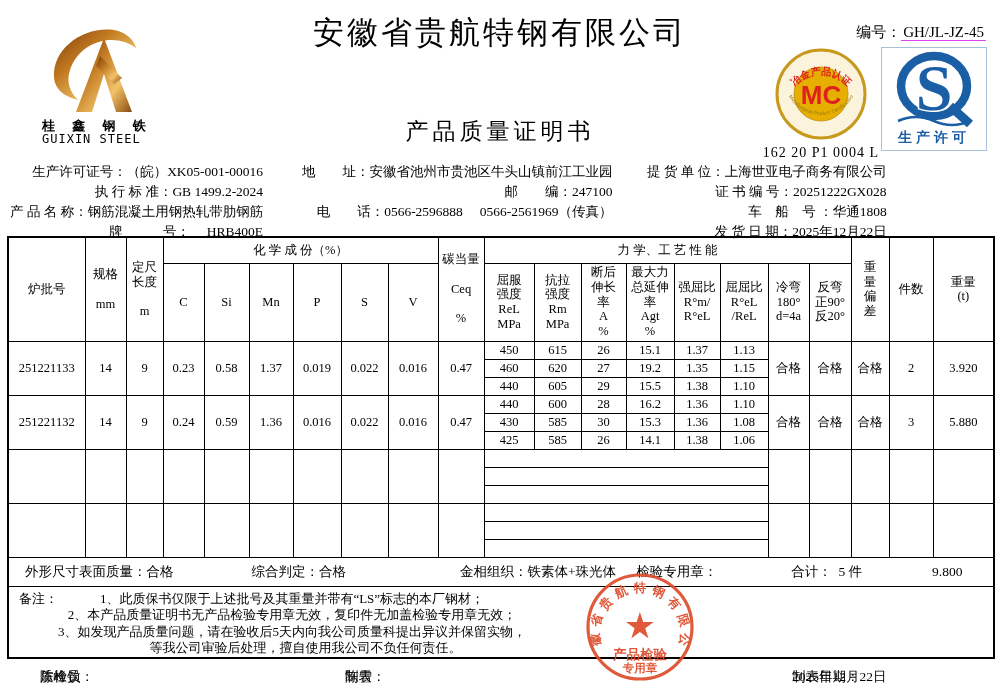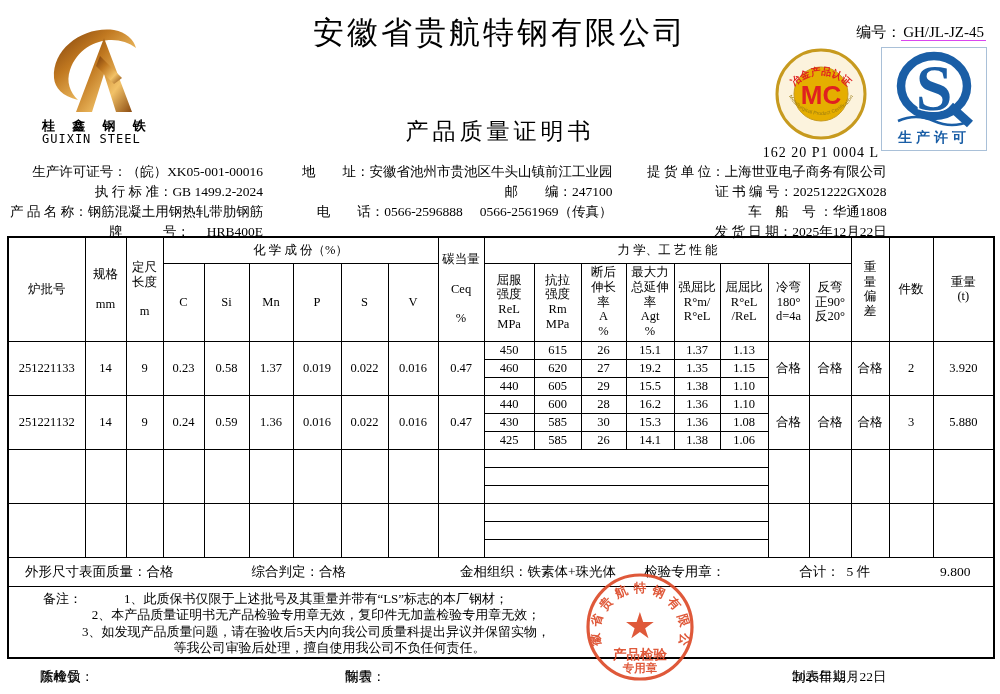--- a/index.html
+++ b/index.html
@@ -38,25 +38,25 @@
   table.main th,table.main td{border:1px solid #000;text-align:center;vertical-align:middle;
              padding:0;font-weight:normal;font-size:12.5px;line-height:1.18;overflow:hidden;}
   table.main thead tr.group-row{height:26px;}
   table.main thead tr.sub-row{height:78px;}
   th.pre{white-space:pre-line;}
   tbody#batch-body tr{height:18px;}
   tr.totals-row{height:29px;}
   tr.notes-row{height:70px;}
   .totals-cell{text-align:left;}
   .totals-flex{display:flex;align-items:center;padding:0 16px;font-size:13.5px;white-space:nowrap;gap:16px;}
-  .t2{margin-left:62px;} .t3{margin-left:98px;} .t4{margin-left:12px;}
+  .t2{margin-left:62px;} .t3{margin-left:98px;} .t4{margin-left:4px;}
   .t5{margin-left:58px;} .t6{margin-left:54px;} .t6b{margin-left:28px;}
   .notes-cell{text-align:left;vertical-align:top;}
   .notes-inner{display:flex;padding:4px 4px 0 10px;font-size:13px;line-height:16.5px;}
-  .notes-label{flex:0 0 auto;margin-left:24px;}
+  .notes-label{flex:0 0 auto;}
   .notes-lines div{white-space:nowrap;}
   .notes-lines .indent{padding-left:27px;}
 
   
   .stamp{position:absolute;top:570px;left:583px;width:114px;height:114px;pointer-events:none;
          opacity:.92;}
 
   
   .sig-row{position:absolute;top:668px;left:0;right:0;height:20px;font-size:13.5px;}
   .sig-row span{position:absolute;white-space:nowrap;}

